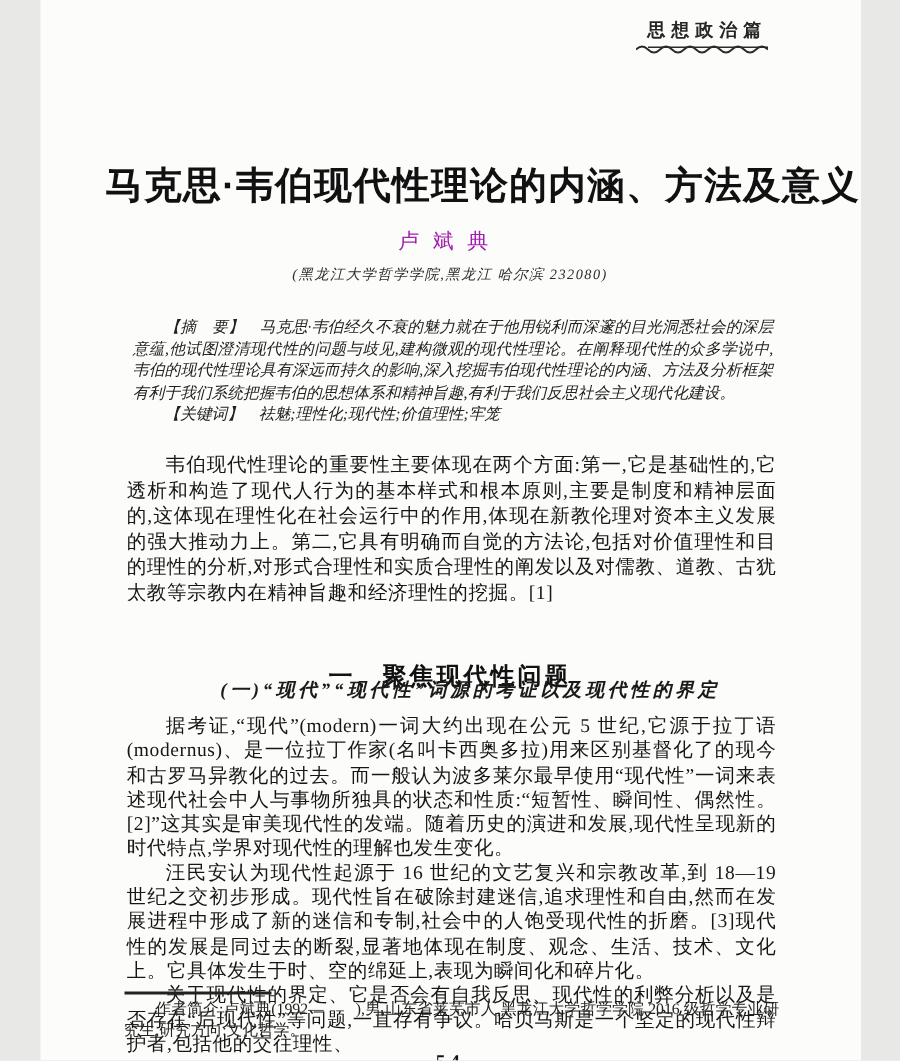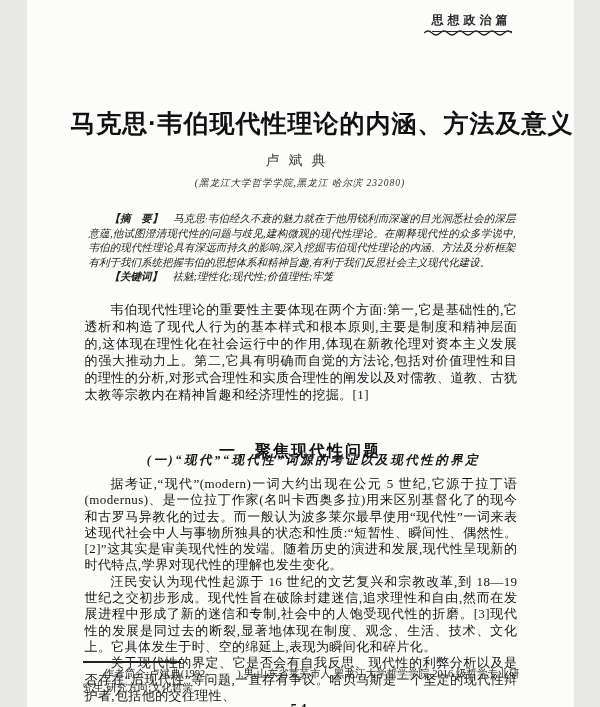--- a/index.html
+++ b/index.html
@@ -44,21 +44,21 @@
     color: #111;
   }
   .author {
     position: absolute;
     top: 152px;
     left: 0;
     width: 100%;
     text-align: center;
     font-size: 14px;
     letter-spacing: 9px;
-    color: #404040;
+    color: #a21caf;
   }
   .affiliation {
     position: absolute;
     top: 177px;
     left: 0;
     width: 100%;
     text-align: center;
     font-size: 9.5px;
     font-style: italic;
     letter-spacing: 1px;
@@ -69,21 +69,21 @@
     top: 212px;
     left: 62px;
     right: 58px;
     font-size: 10.5px;
     line-height: 14.6px;
     text-align: justify;
     font-style: italic;
     color: #222;
   }
   .abstract-block p { margin: 0; text-indent: 2em; }
-  .block-label { font-weight: bold; font-style: italic; margin-top: 36px; }
+  .block-label { font-weight: normal; font-style: italic; margin-top: 36px; }
   .intro {
     position: absolute;
     top: 301px;
     left: 58px;
     right: 56px;
     font-size: 13px;
     line-height: 17px;
     letter-spacing: 0.4px;
     text-align: justify;
     text-indent: 2em;

